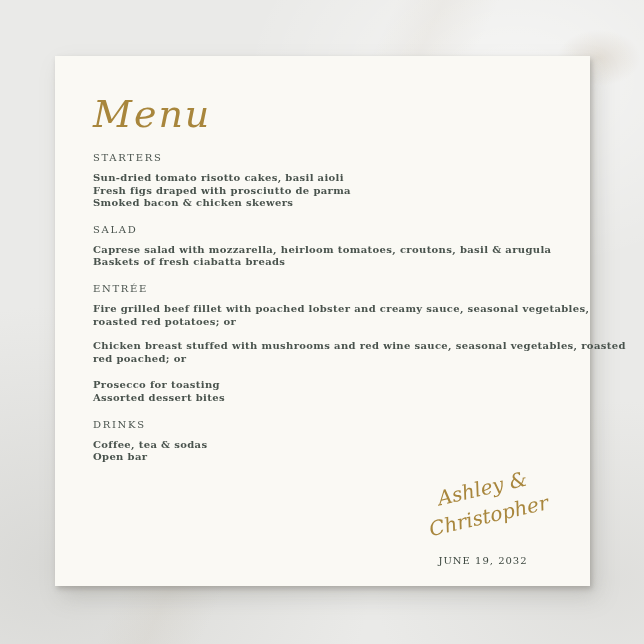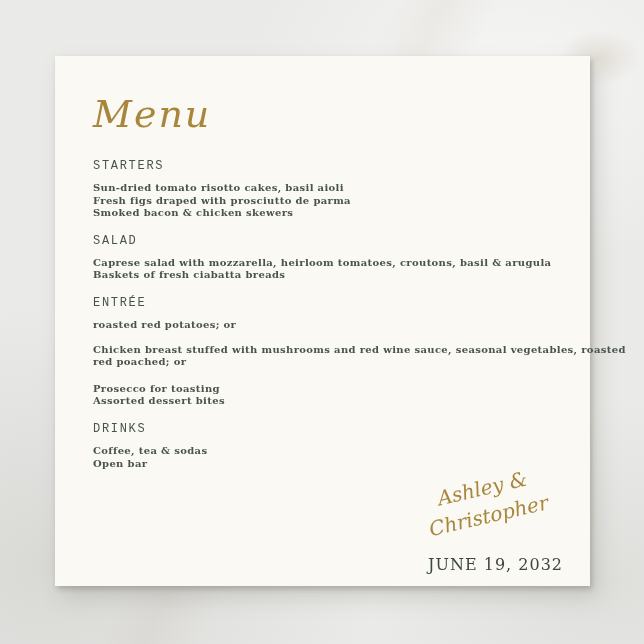--- a/index.html
+++ b/index.html
@@ -18,27 +18,26 @@
     position:absolute;left:55px;top:56px;width:535px;height:530px;
     box-shadow:2px 3px 5px rgba(130,128,122,0.45), 7px 11px 20px rgba(130,128,122,0.28);
     box-sizing:border-box;
     padding:36px 40px 0 38px;
   }
   .menu-title{
     font-style:italic;
     font-size:38px;
     line-height:44px;
     letter-spacing:2px;
-    margin-bottom:23px;
+    margin-bottom:16px;
   }
   .sec-header{
-    font-size:12px;
+    font-size:10px;
     letter-spacing:1.7px;
     margin-bottom:9px;
-    font-family:Liberation Mono, monospace;
   }
   .para{margin-bottom:12px;}
   .para:last-child{margin-bottom:0;}
   .section{margin-bottom:14px;}
   .line{
     font-size:10px;
     letter-spacing:0.35px;
     line-height:12.6px;
     white-space:nowrap;
     font-weight:bold;
@@ -48,22 +47,22 @@
     left:348px;top:418px;width:165px;
     text-align:center;
     transform:rotate(-13deg);
     font-style:italic;
     font-size:20px;
     line-height:28px;
   }
   .event-date{
     position:absolute;
     left:348px;top:499px;width:160px;
-    text-align:right;
-    font-size:16px;
+    text-align:center;
+    font-size:10px;
     letter-spacing:1px;
   }
 </style>
 </head>
 <body>
 
 <div class="card" style="background-color: rgb(250, 249, 244); color: rgb(73, 83, 77);">
   <div class="menu-title" style="color: rgb(168, 134, 60);">Menu</div>
   <div>
       <div class="section">
@@ -77,20 +76,21 @@
       <div class="section">
         <div class="sec-header">SALAD</div>
         <div class="para">
           <div class="line">Caprese salad with mozzarella, heirloom tomatoes, croutons, basil &amp; arugula</div>
           <div class="line">Baskets of fresh ciabatta breads</div>
         </div>
       </div>
       <div class="section">
         <div class="sec-header">ENTRÉE</div>
         <div class="para">
+          <div class="line">Fire grilled beef fillet with poached lobster and creamy sauce, seasonal vegetables,</div>
           <div class="line">roasted red potatoes; or</div>
         </div>
         <div class="para">
           <div class="line">Chicken breast stuffed with mushrooms and red wine sauce, seasonal vegetables, roasted</div>
           <div class="line">red poached; or</div>
         </div>
       </div>
       <div class="section">
         <div class="para">
           <div class="line">Prosecco for toasting</div>

